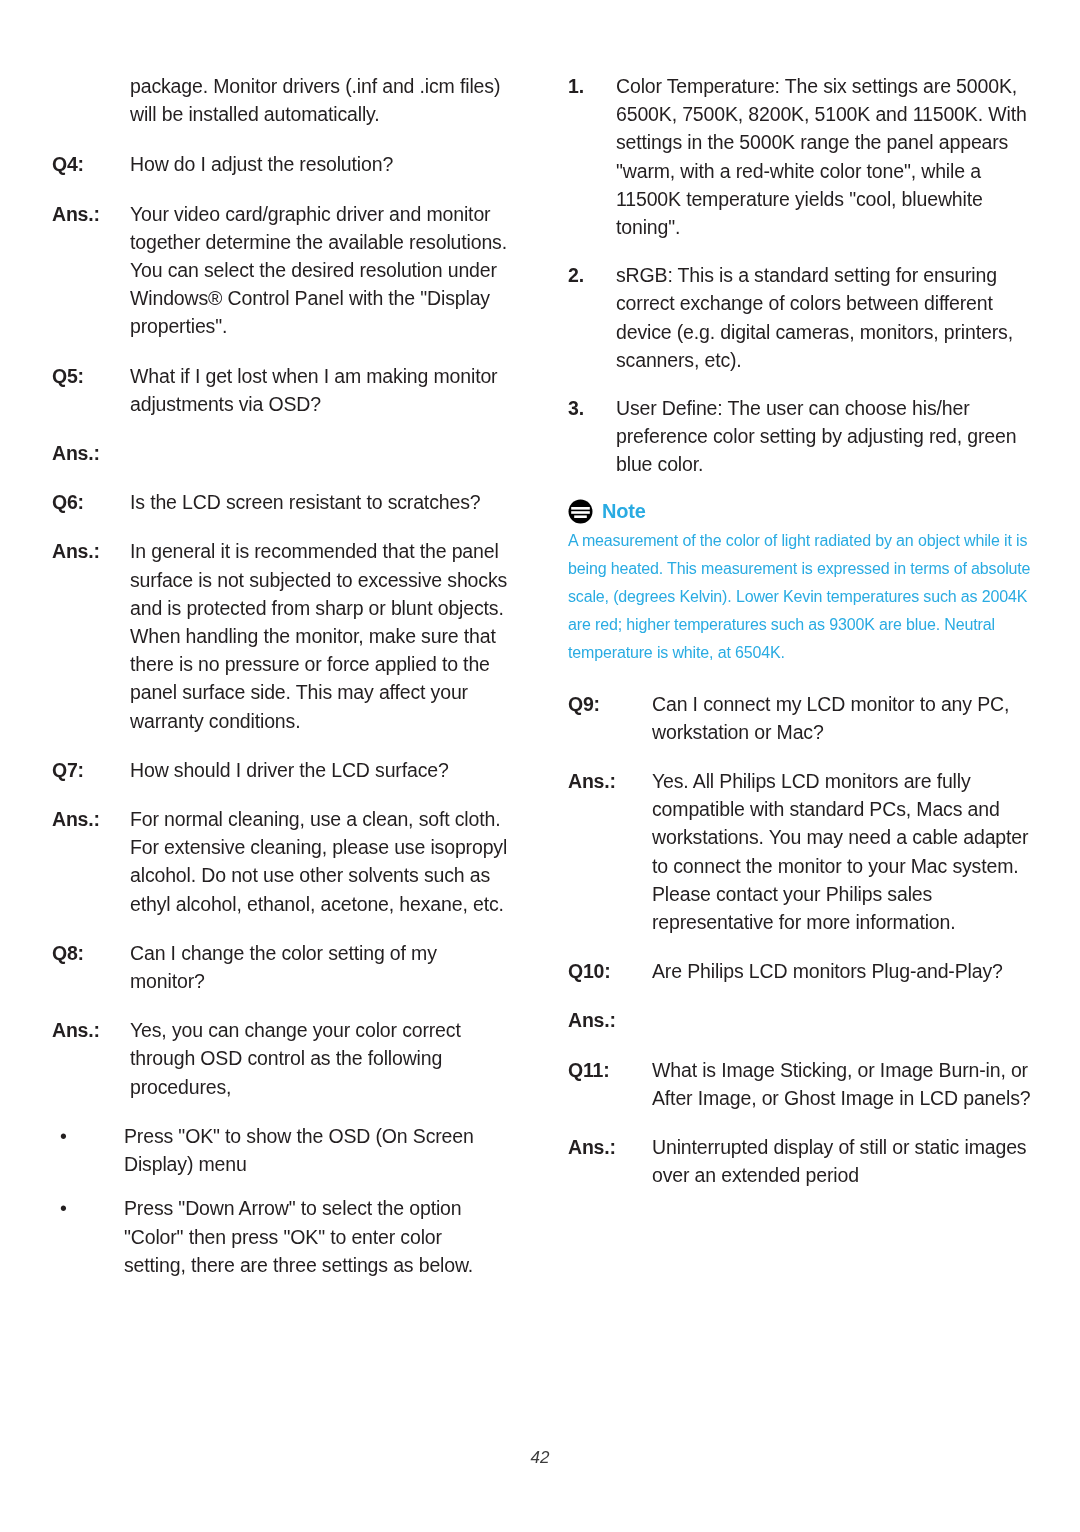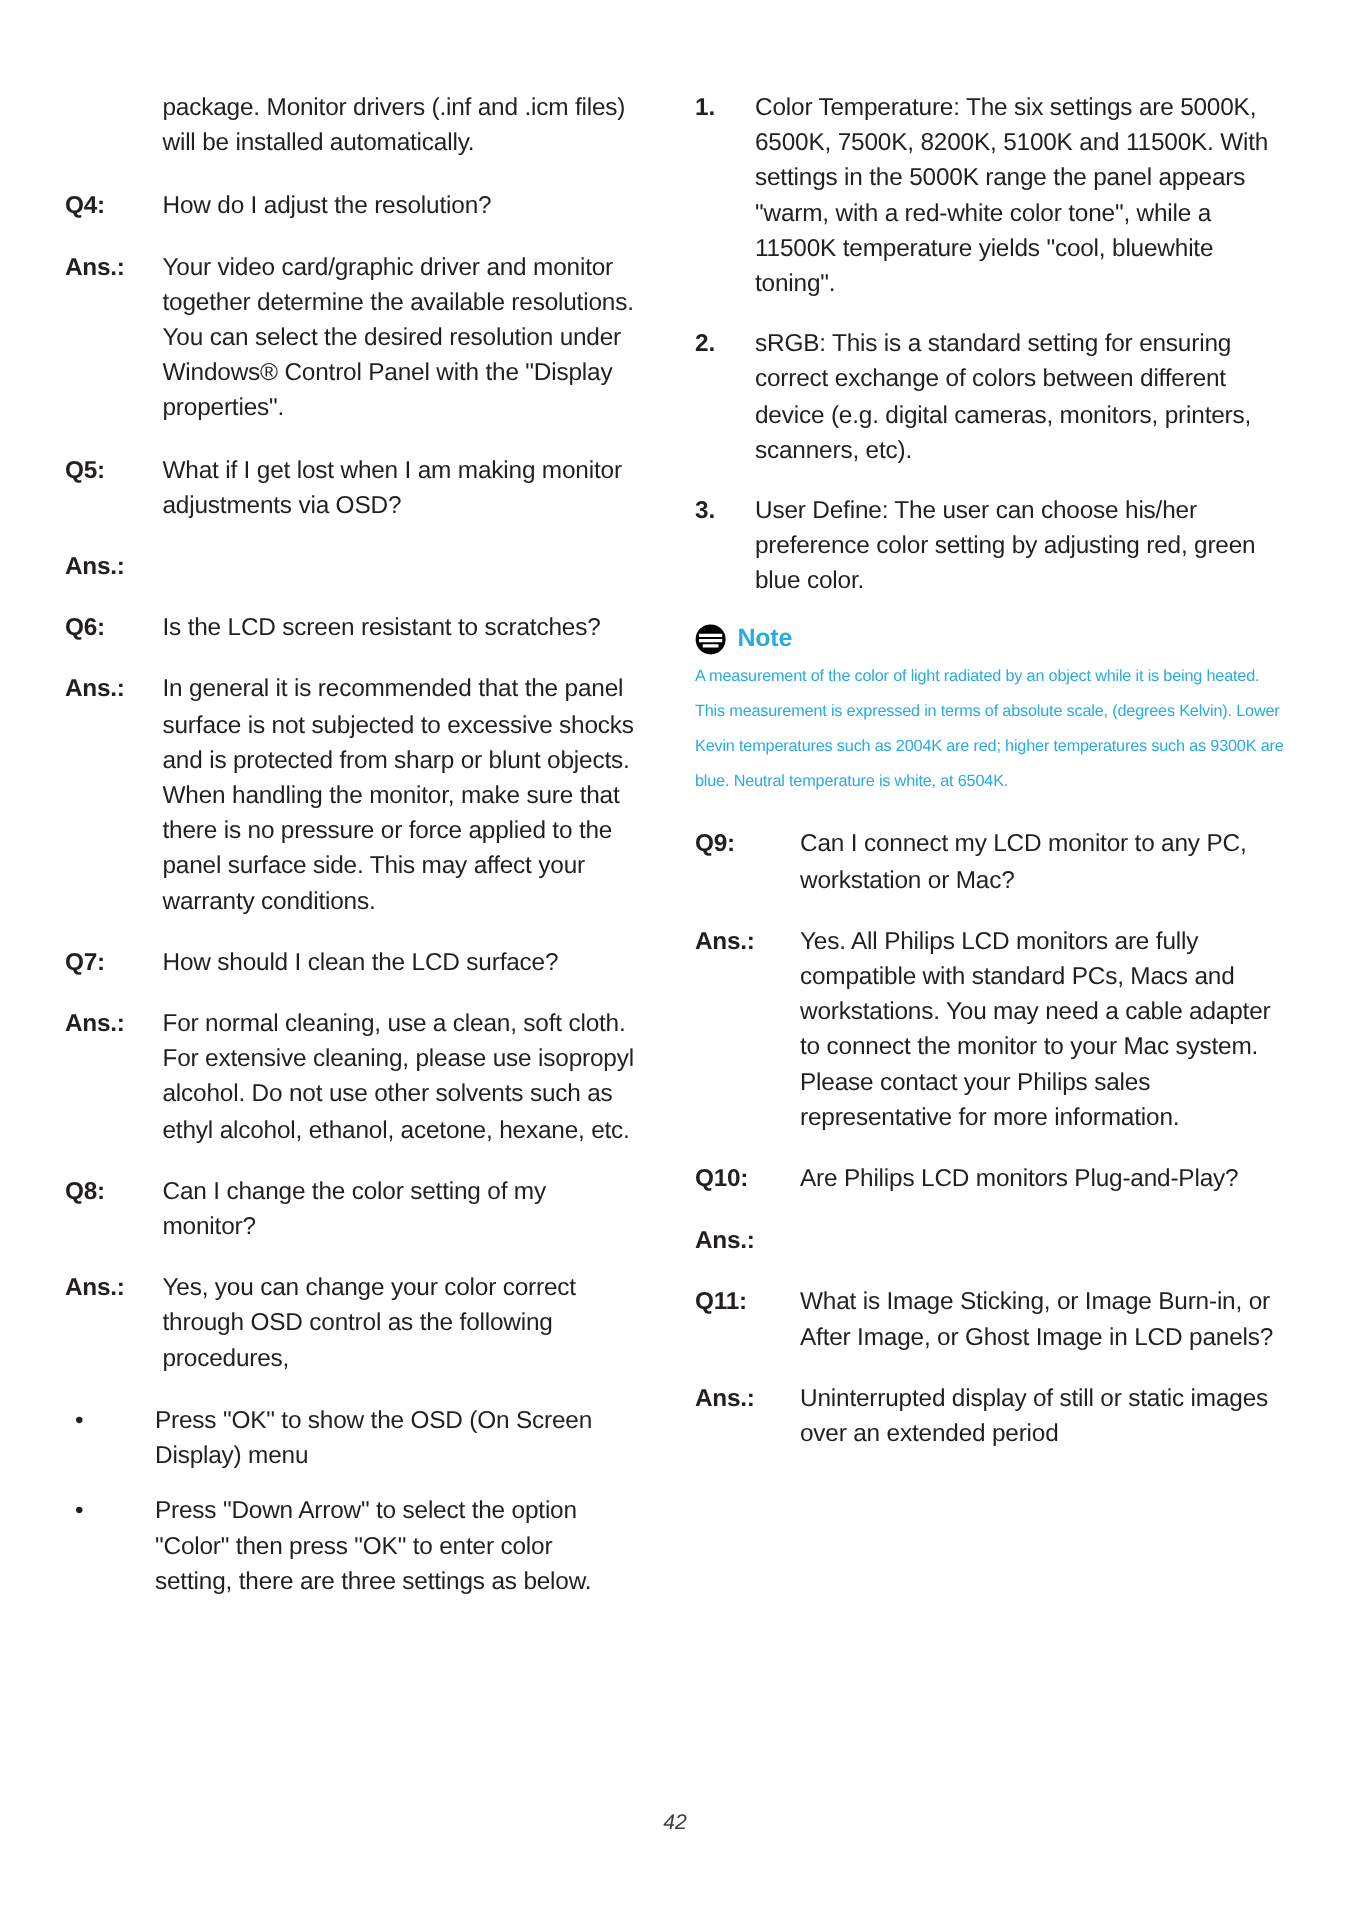--- a/index.html
+++ b/index.html
@@ -18,21 +18,21 @@
 
   .page {
     position: absolute;
     inset: 0;
     padding: 72px 52px 0 52px;
     box-sizing: border-box;
   }
 
   .columns {
     display: flex;
-    gap: 48px;
+    gap: 60px;
     align-items: flex-start;
   }
 
   .col {
     width: 456px;
     flex: 0 0 456px;
   }
   .col-right {
     width: 472px;
     flex: 0 0 472px;
@@ -123,21 +123,21 @@
     flex: 0 0 25px;
     display: block;
   }
   .note-title {
     font-size: 20px;
     font-weight: bold;
     color: #29abe2;
     letter-spacing: -0.2px;
   }
   .note-body {
-    font-size: 13px;
+    font-size: 16px;
     line-height: 28.2px;
     letter-spacing: -0.15px;
     color: #29abe2;
   }
 
   
   .page-number {
     position: absolute;
     left: 0;
     right: 0;
@@ -182,21 +182,21 @@
         <div class="qa-body bold">Is the LCD screen resistant to scratches?</div>
       </div>
 
       <div class="qa">
         <div class="qa-label">Ans.:</div>
         <div class="qa-body">In general it is recommended that the panel surface is not subjected to excessive shocks and is protected from sharp or blunt objects. When handling the monitor, make sure that there is no pressure or force applied to the panel surface side. This may affect your warranty conditions.</div>
       </div>
 
       <div class="qa">
         <div class="qa-label">Q7:</div>
-        <div class="qa-body bold">How should I clean the LCD surface?</div>
+        <div class="qa-body bold">How should I driver the LCD surface?</div>
       </div>
 
       <div class="qa">
         <div class="qa-label">Ans.:</div>
         <div class="qa-body">For normal cleaning, use a clean, soft cloth. For extensive cleaning, please use isopropyl alcohol. Do not use other solvents such as ethyl alcohol, ethanol, acetone, hexane, etc.</div>
       </div>
 
       <div class="qa">
         <div class="qa-label">Q8:</div>
         <div class="qa-body">Can I change the color setting of my monitor?</div>

